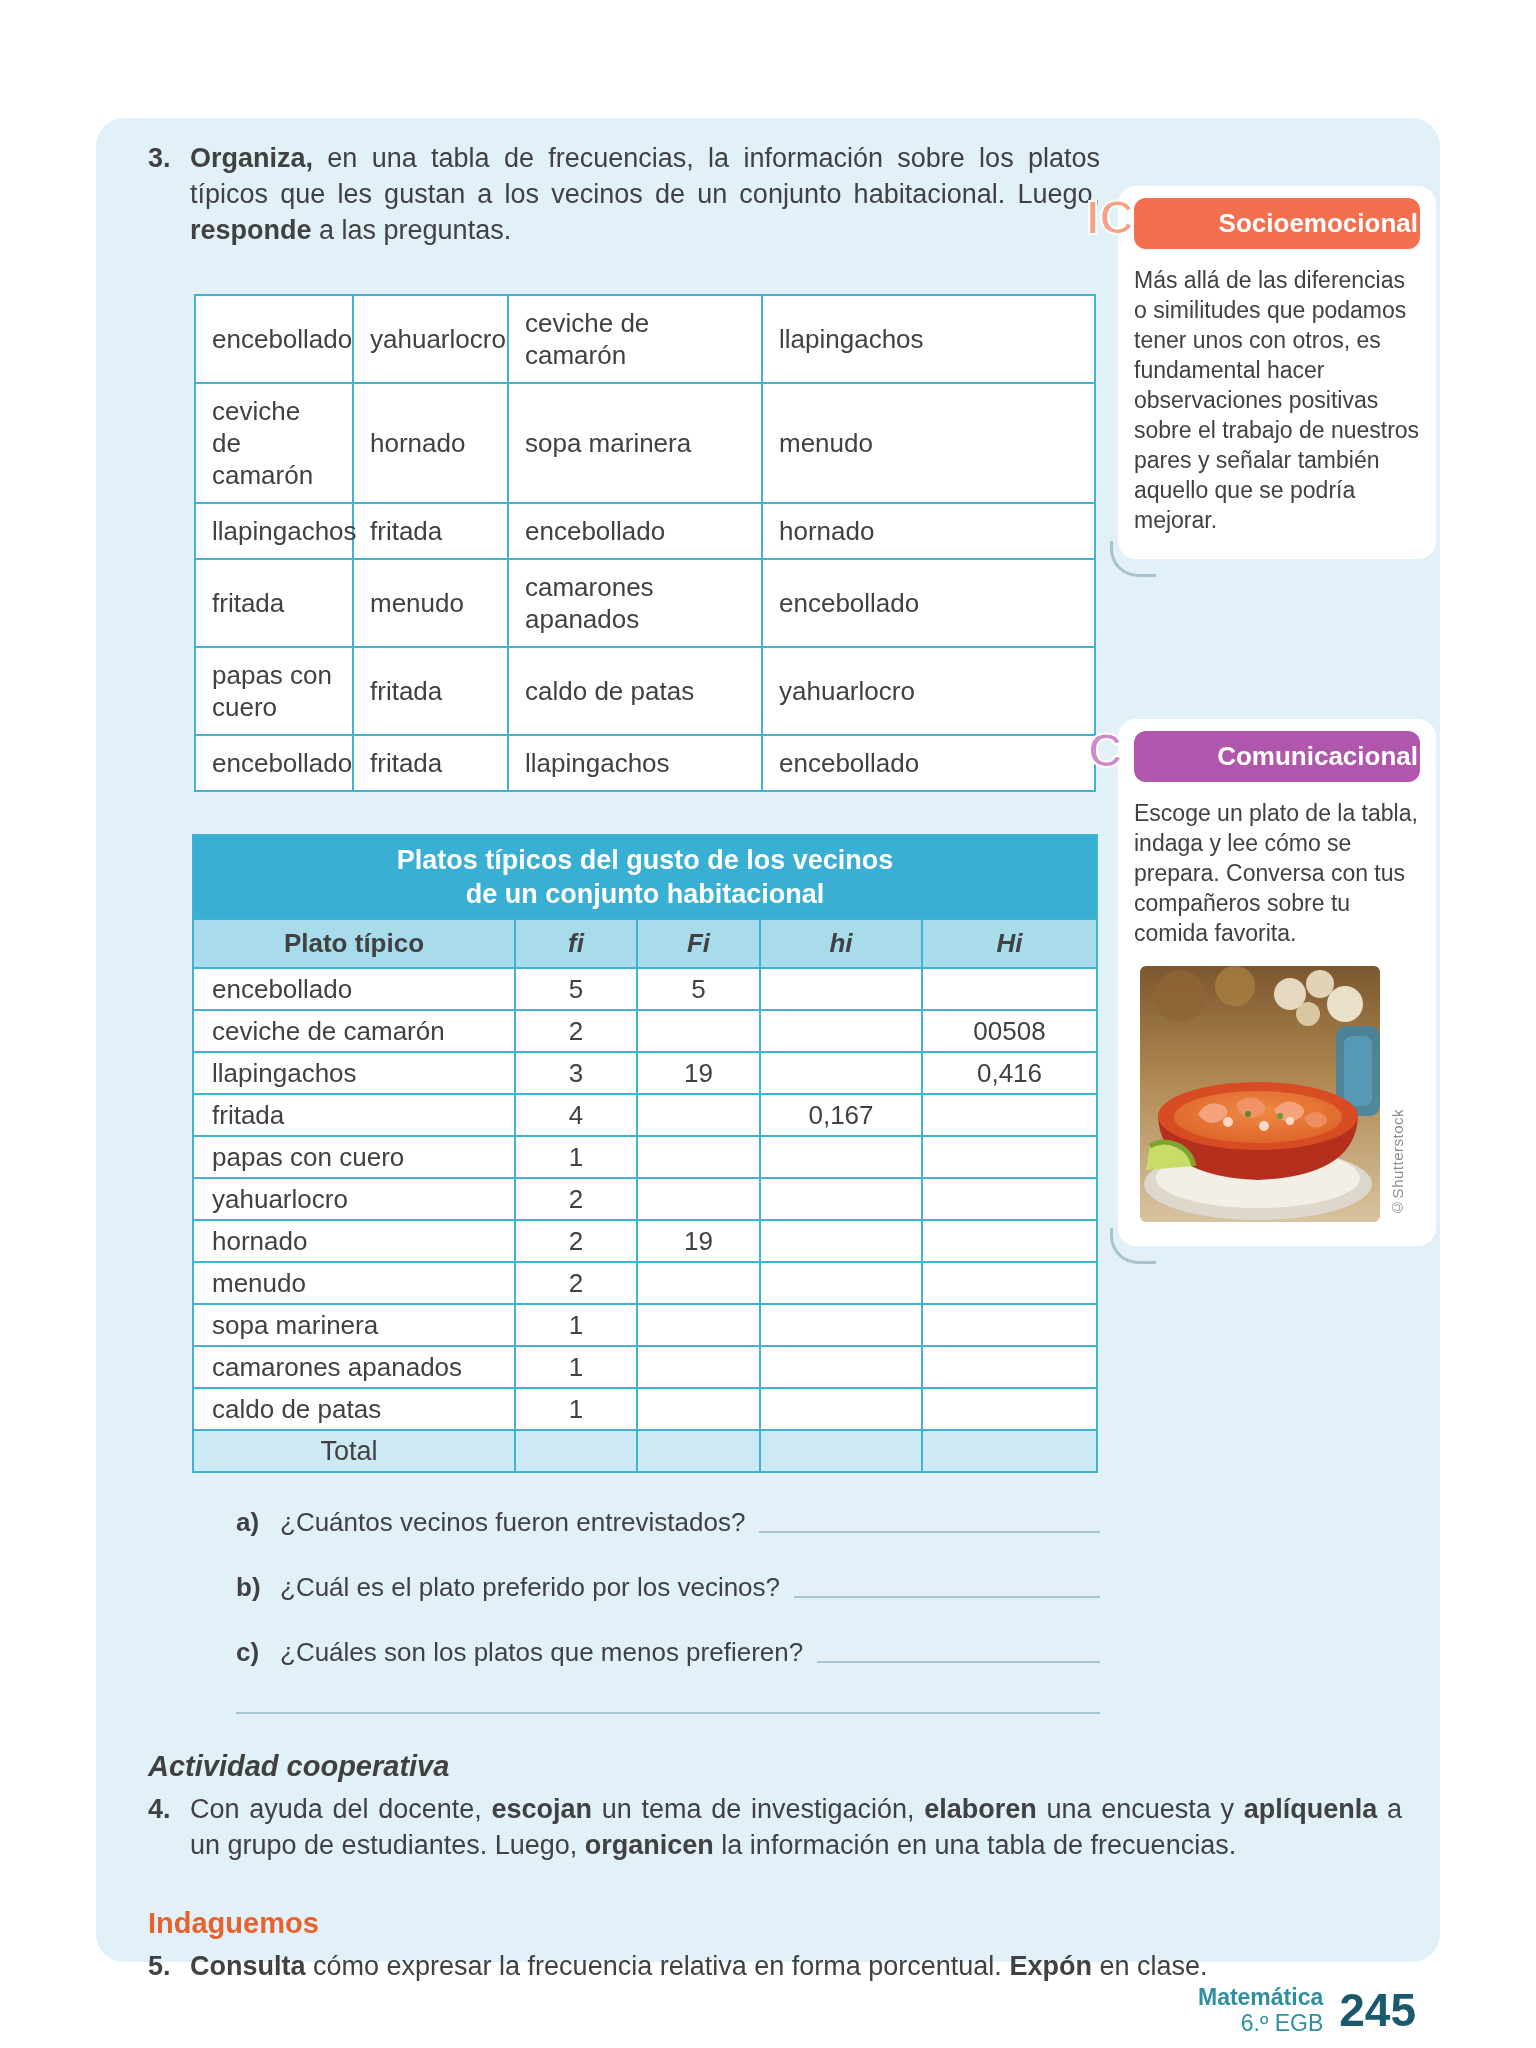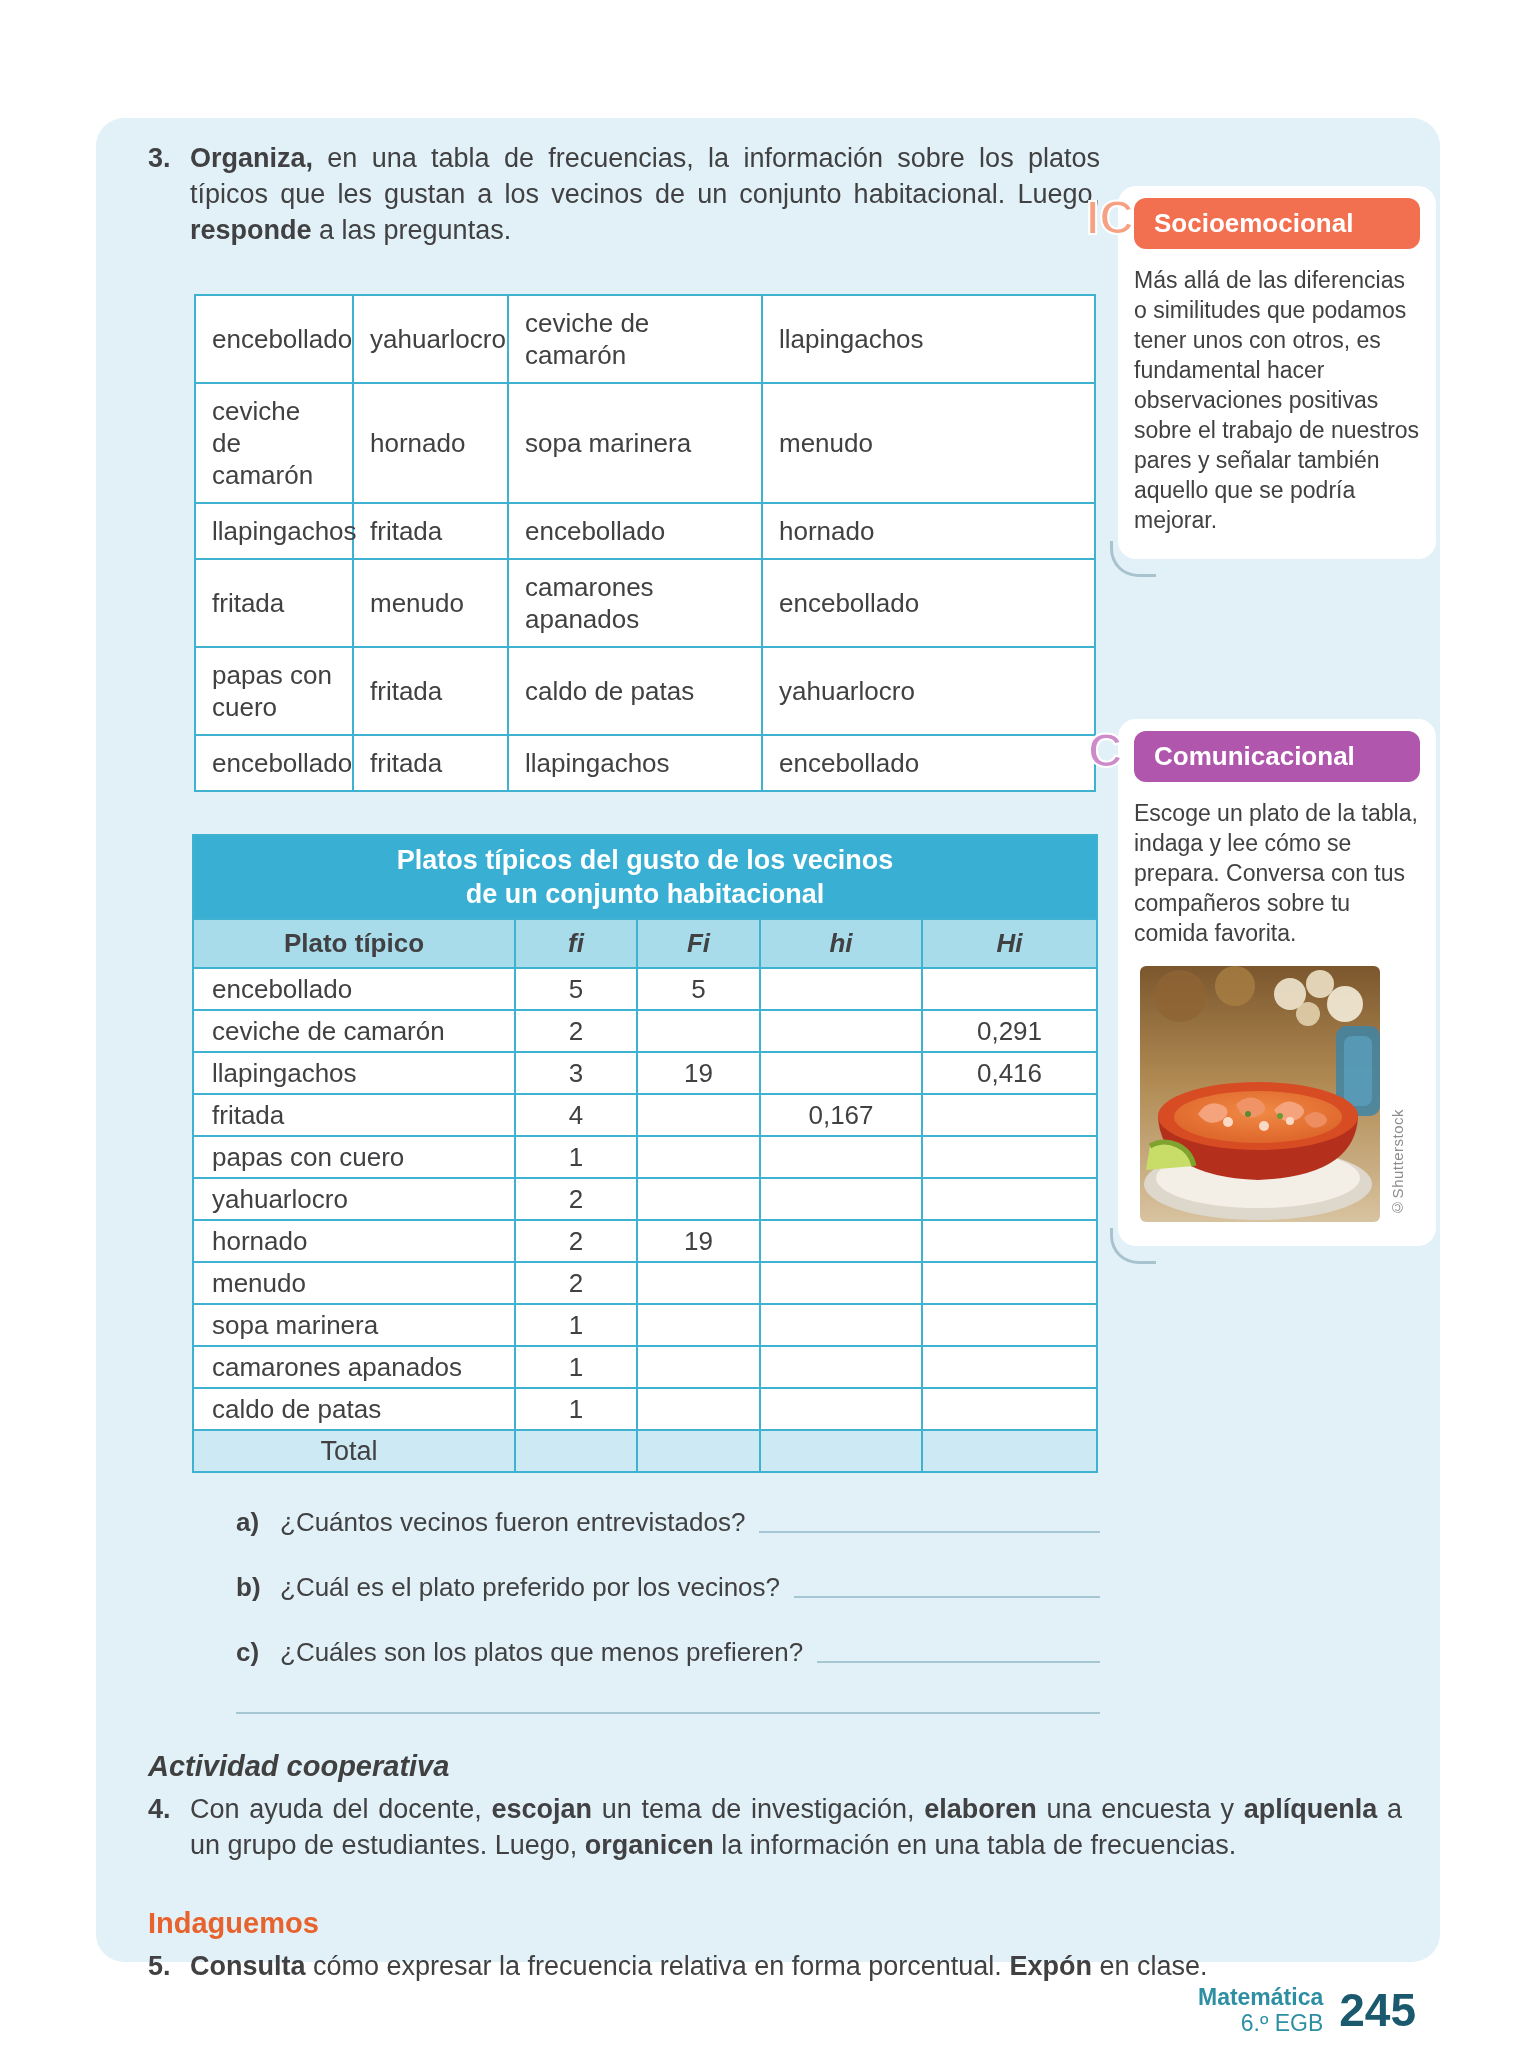--- a/index.html
+++ b/index.html
@@ -69,21 +69,21 @@
   .coop-heading { color:#404040; font-size:29px; font-weight:bold; margin:0 0 8px 0;font-style:italic; }
   .indaga-heading { color:#e8622d; font-size:29px; font-weight:bold; margin:44px 0 8px 0; }
 
   
   .side-card { position:relative; background:#ffffff; border-radius:18px; padding:12px 16px 24px; }
   .card-socio { margin-top:52px; }
   .card-com { margin-top:160px; }
   .side-header {
     position:relative; z-index:1; border-radius:12px;
     color:#ffffff; font-weight:bold; font-size:26px;
-    text-align:left; padding:10px 20px;
+    text-align:right; padding:10px 2px;
   }
   .card-socio .side-header { background:#f2704f; }
   .card-com .side-header { background:#b156ad; }
   .side-badge { position:absolute; z-index:0; left:-34px; top:2px; }
   .side-body { font-size:23px; line-height:30px; margin-top:16px; }
   .card-tail {
     position:absolute; left:-8px; bottom:-18px;
     width:46px; height:36px;
     border-left:3px solid #a9c3ce; border-bottom:3px solid #a9c3ce;
     border-bottom-left-radius:28px;
@@ -196,21 +196,21 @@
               <td>5</td>
               <td>5</td>
               <td></td>
               <td></td>
             </tr>
             <tr>
               <td class="plato">ceviche de camarón</td>
               <td>2</td>
               <td></td>
               <td></td>
-              <td>0,291</td>
+              <td>00508</td>
             </tr>
             <tr>
               <td class="plato">llapingachos</td>
               <td>3</td>
               <td>19</td>
               <td></td>
               <td>0,416</td>
             </tr>
             <tr>
               <td class="plato">fritada</td>

